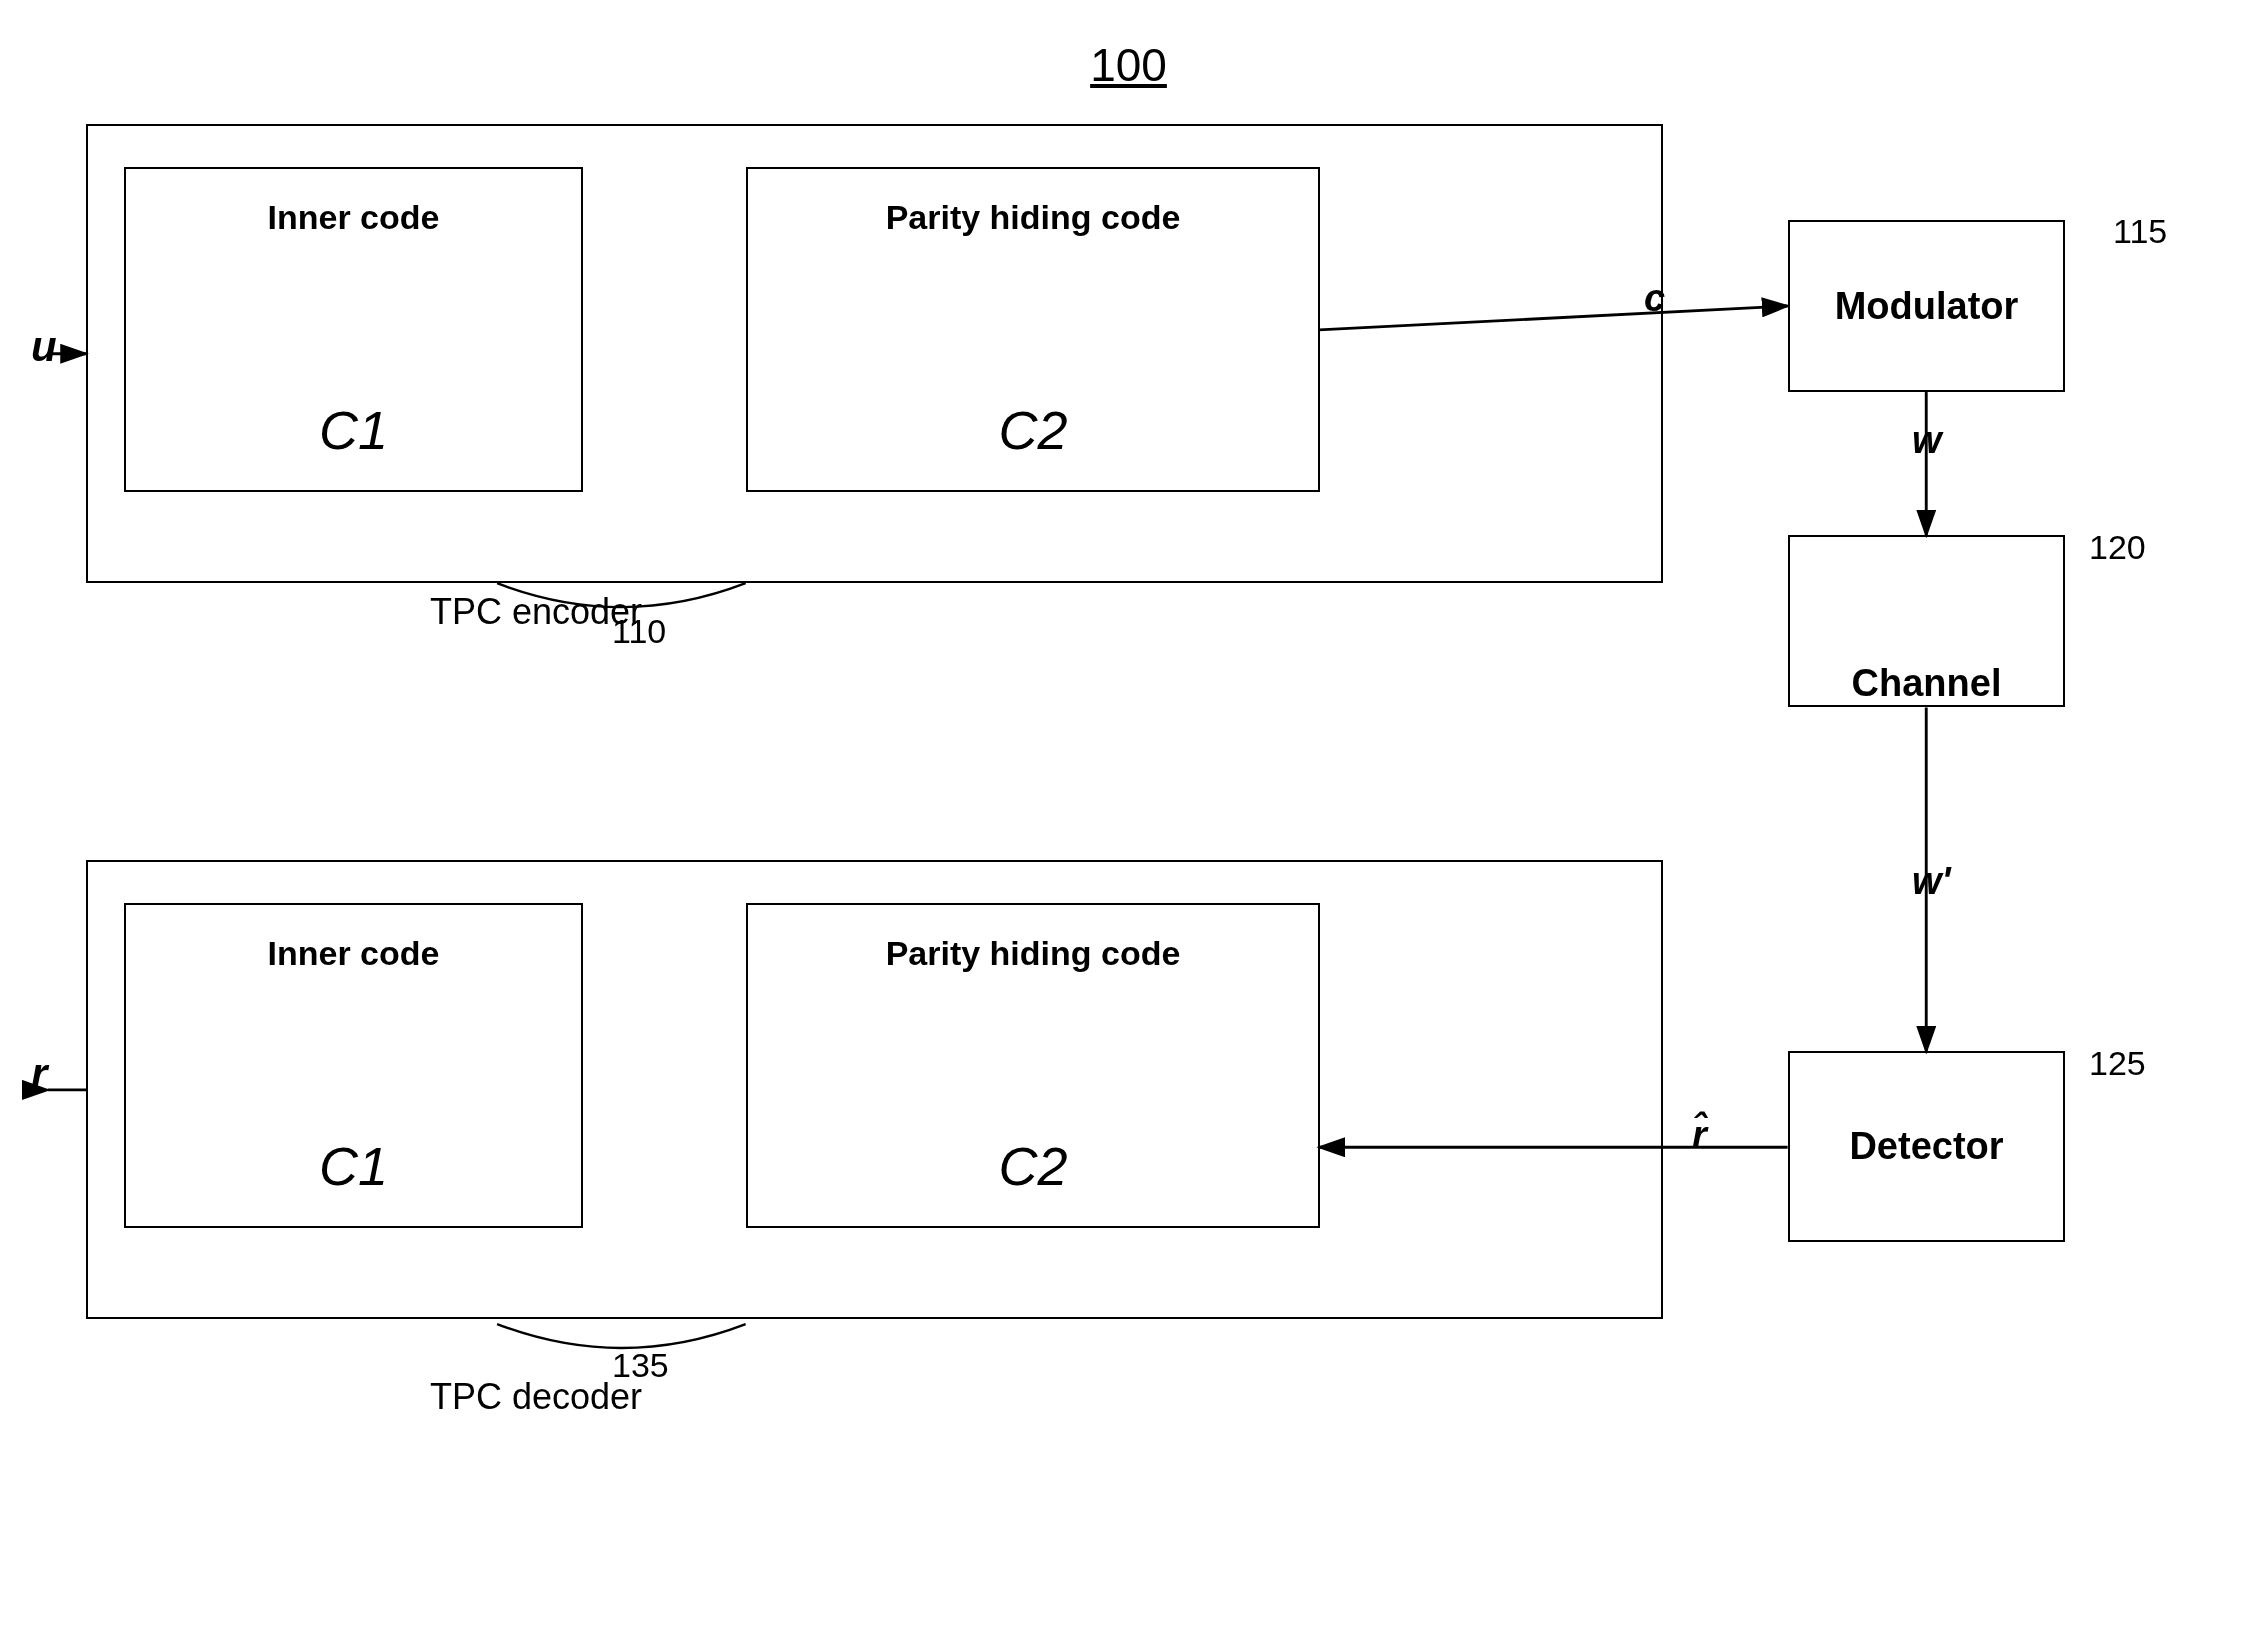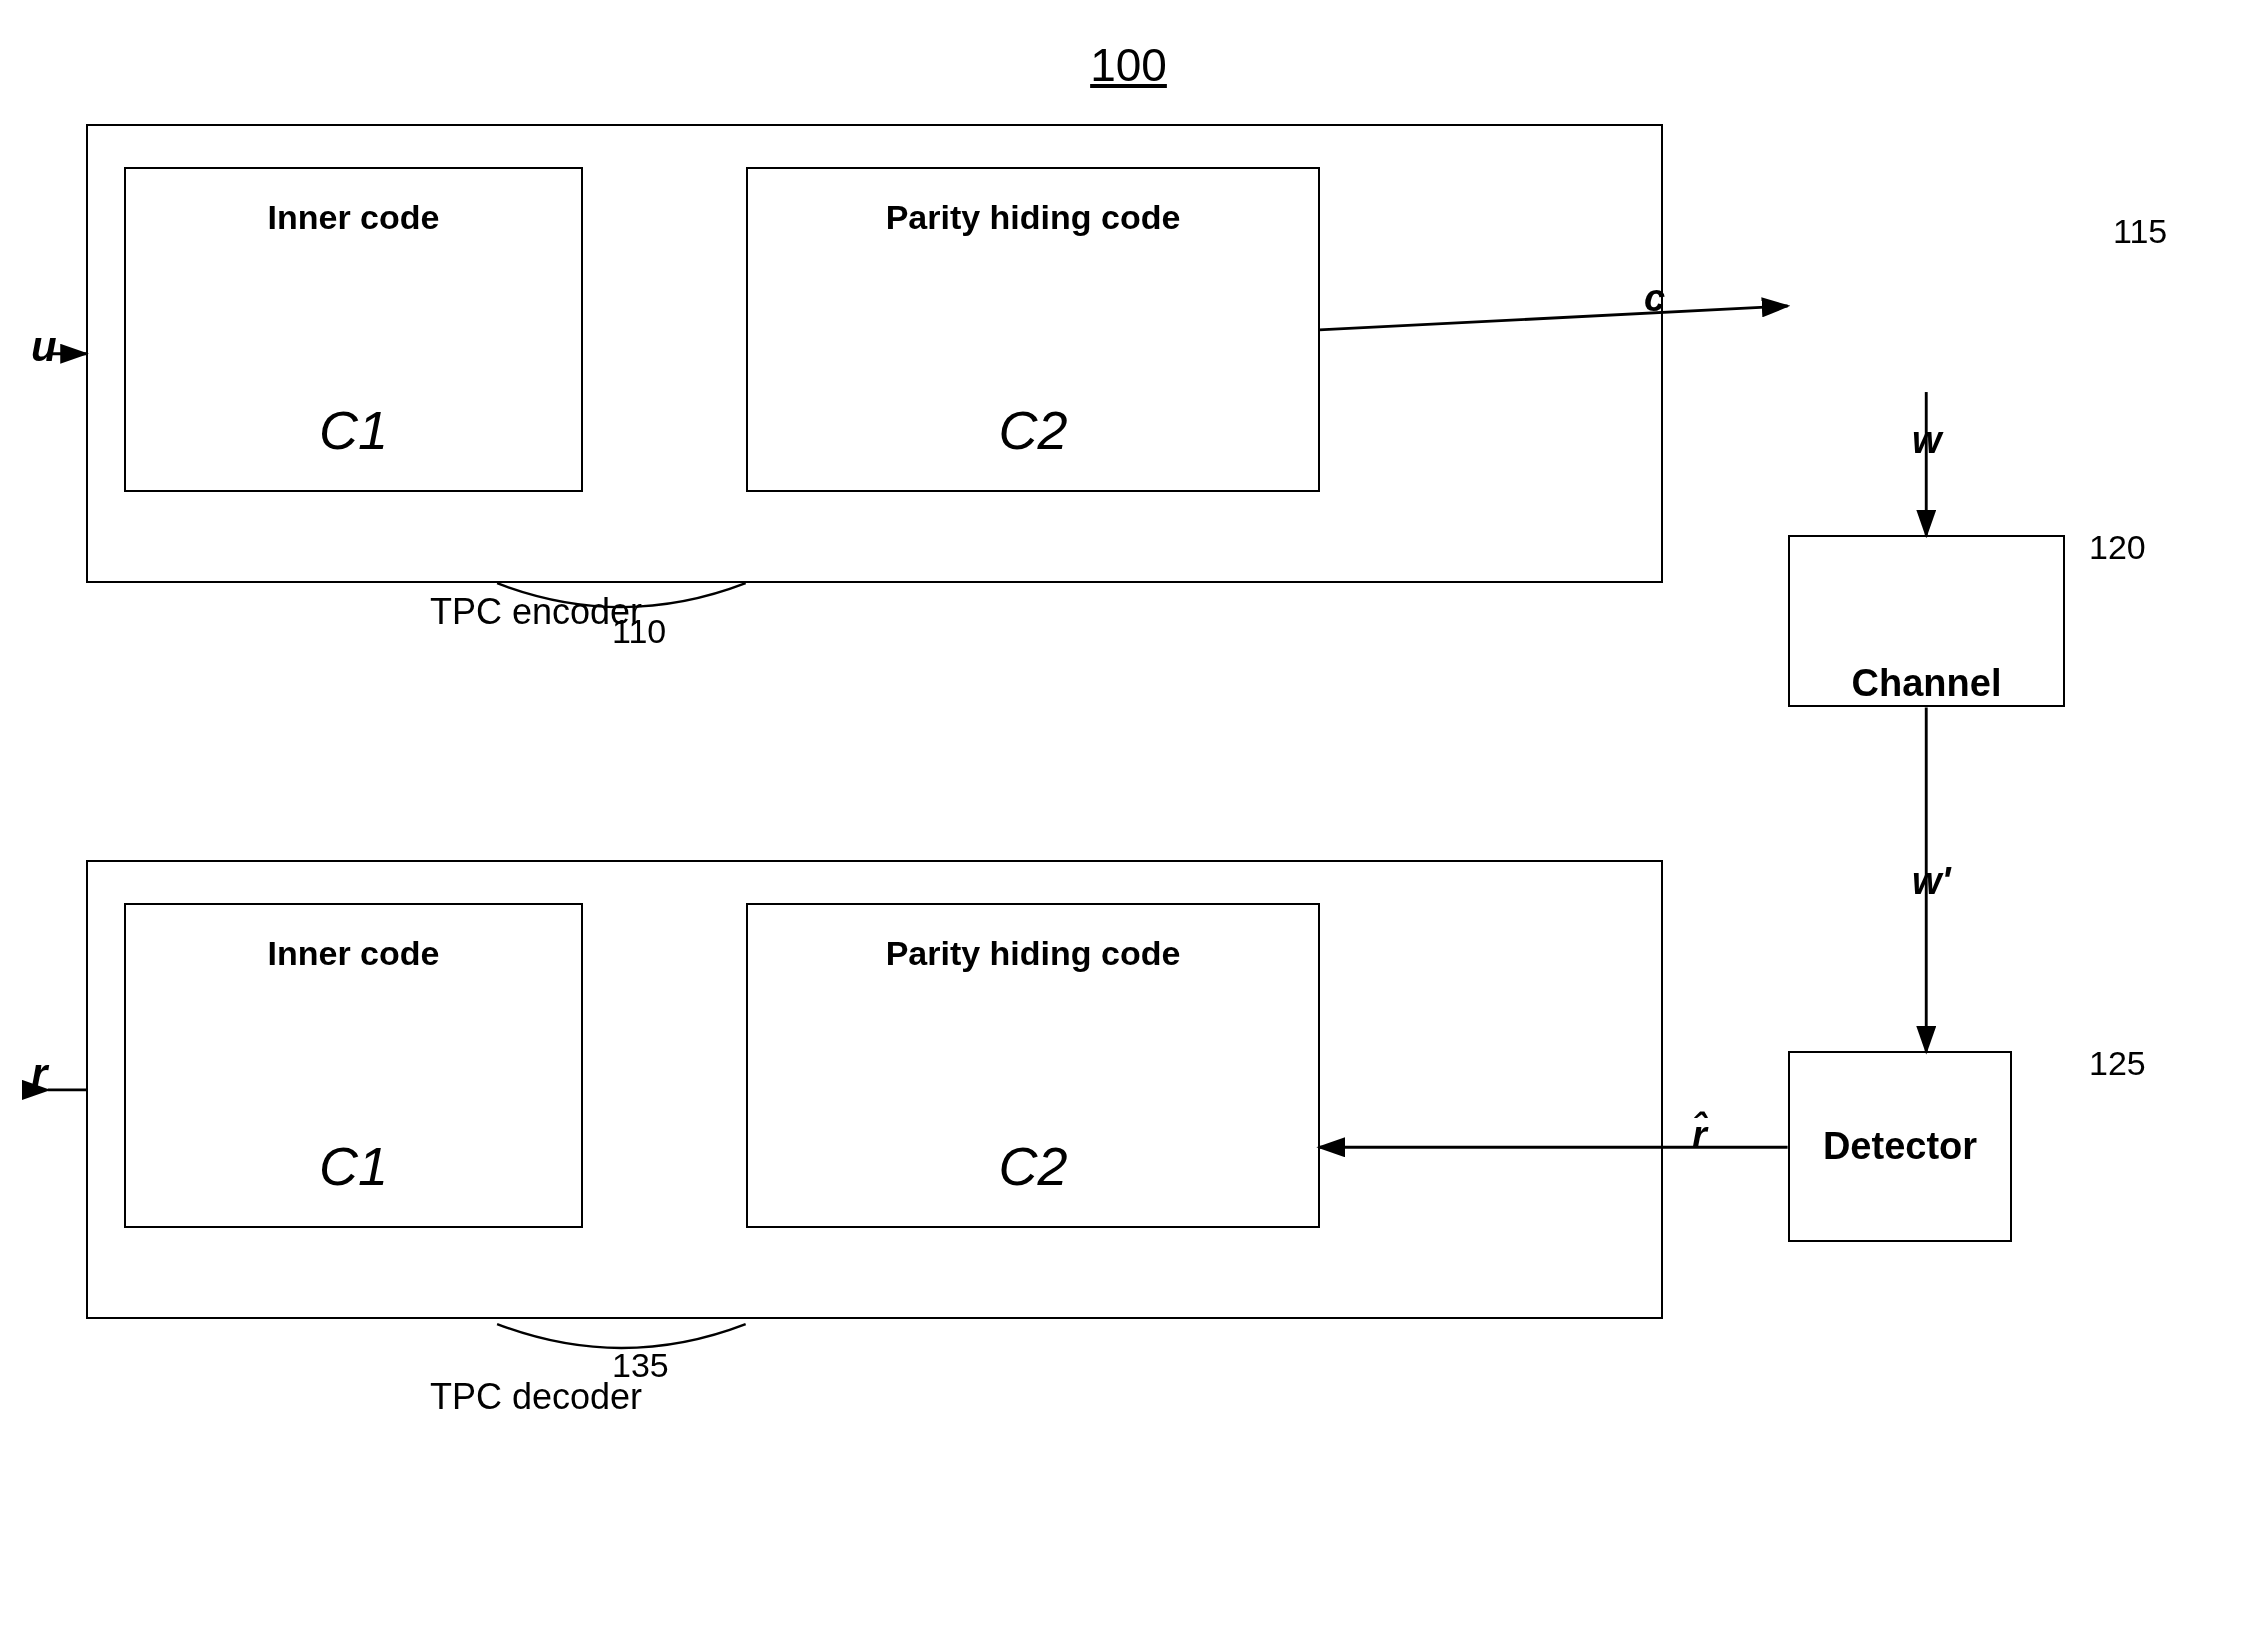--- a/index.html
+++ b/index.html
@@ -135,21 +135,21 @@
       display: flex;
       align-items: flex-end;
       justify-content: center;
     }
 
     
     .detector-box {
       position: absolute;
       top: 1051px;
       left: 1788px;
-      width: 224px;
+      width: 277px;
       height: 191px;
       border: 2.9px solid #000;
       display: flex;
       align-items: center;
       justify-content: center;
     }
 
     .box-label-top {
       font-size: 34px;
       font-weight: bold;
@@ -342,20 +342,23 @@
   </div>
 
   <div class="parity-code-decoder">
     <span class="box-label-top">Parity hiding code</span>
     <span class="box-label-bottom">C2</span>
   </div>
 
   <span class="tpc-decoder-label">TPC decoder</span>
   <span class="ref-135">135</span>
 
+  <div class="modulator-box">
+    <span class="box-label-single">Modulator</span>
+  </div>
   <span class="ref-115">115</span>
 
   <div class="channel-box">
     <span class="box-label-single">Channel</span>
   </div>
   <span class="ref-120">120</span>
 
   <div class="detector-box">
     <span class="box-label-single">Detector</span>
   </div>

